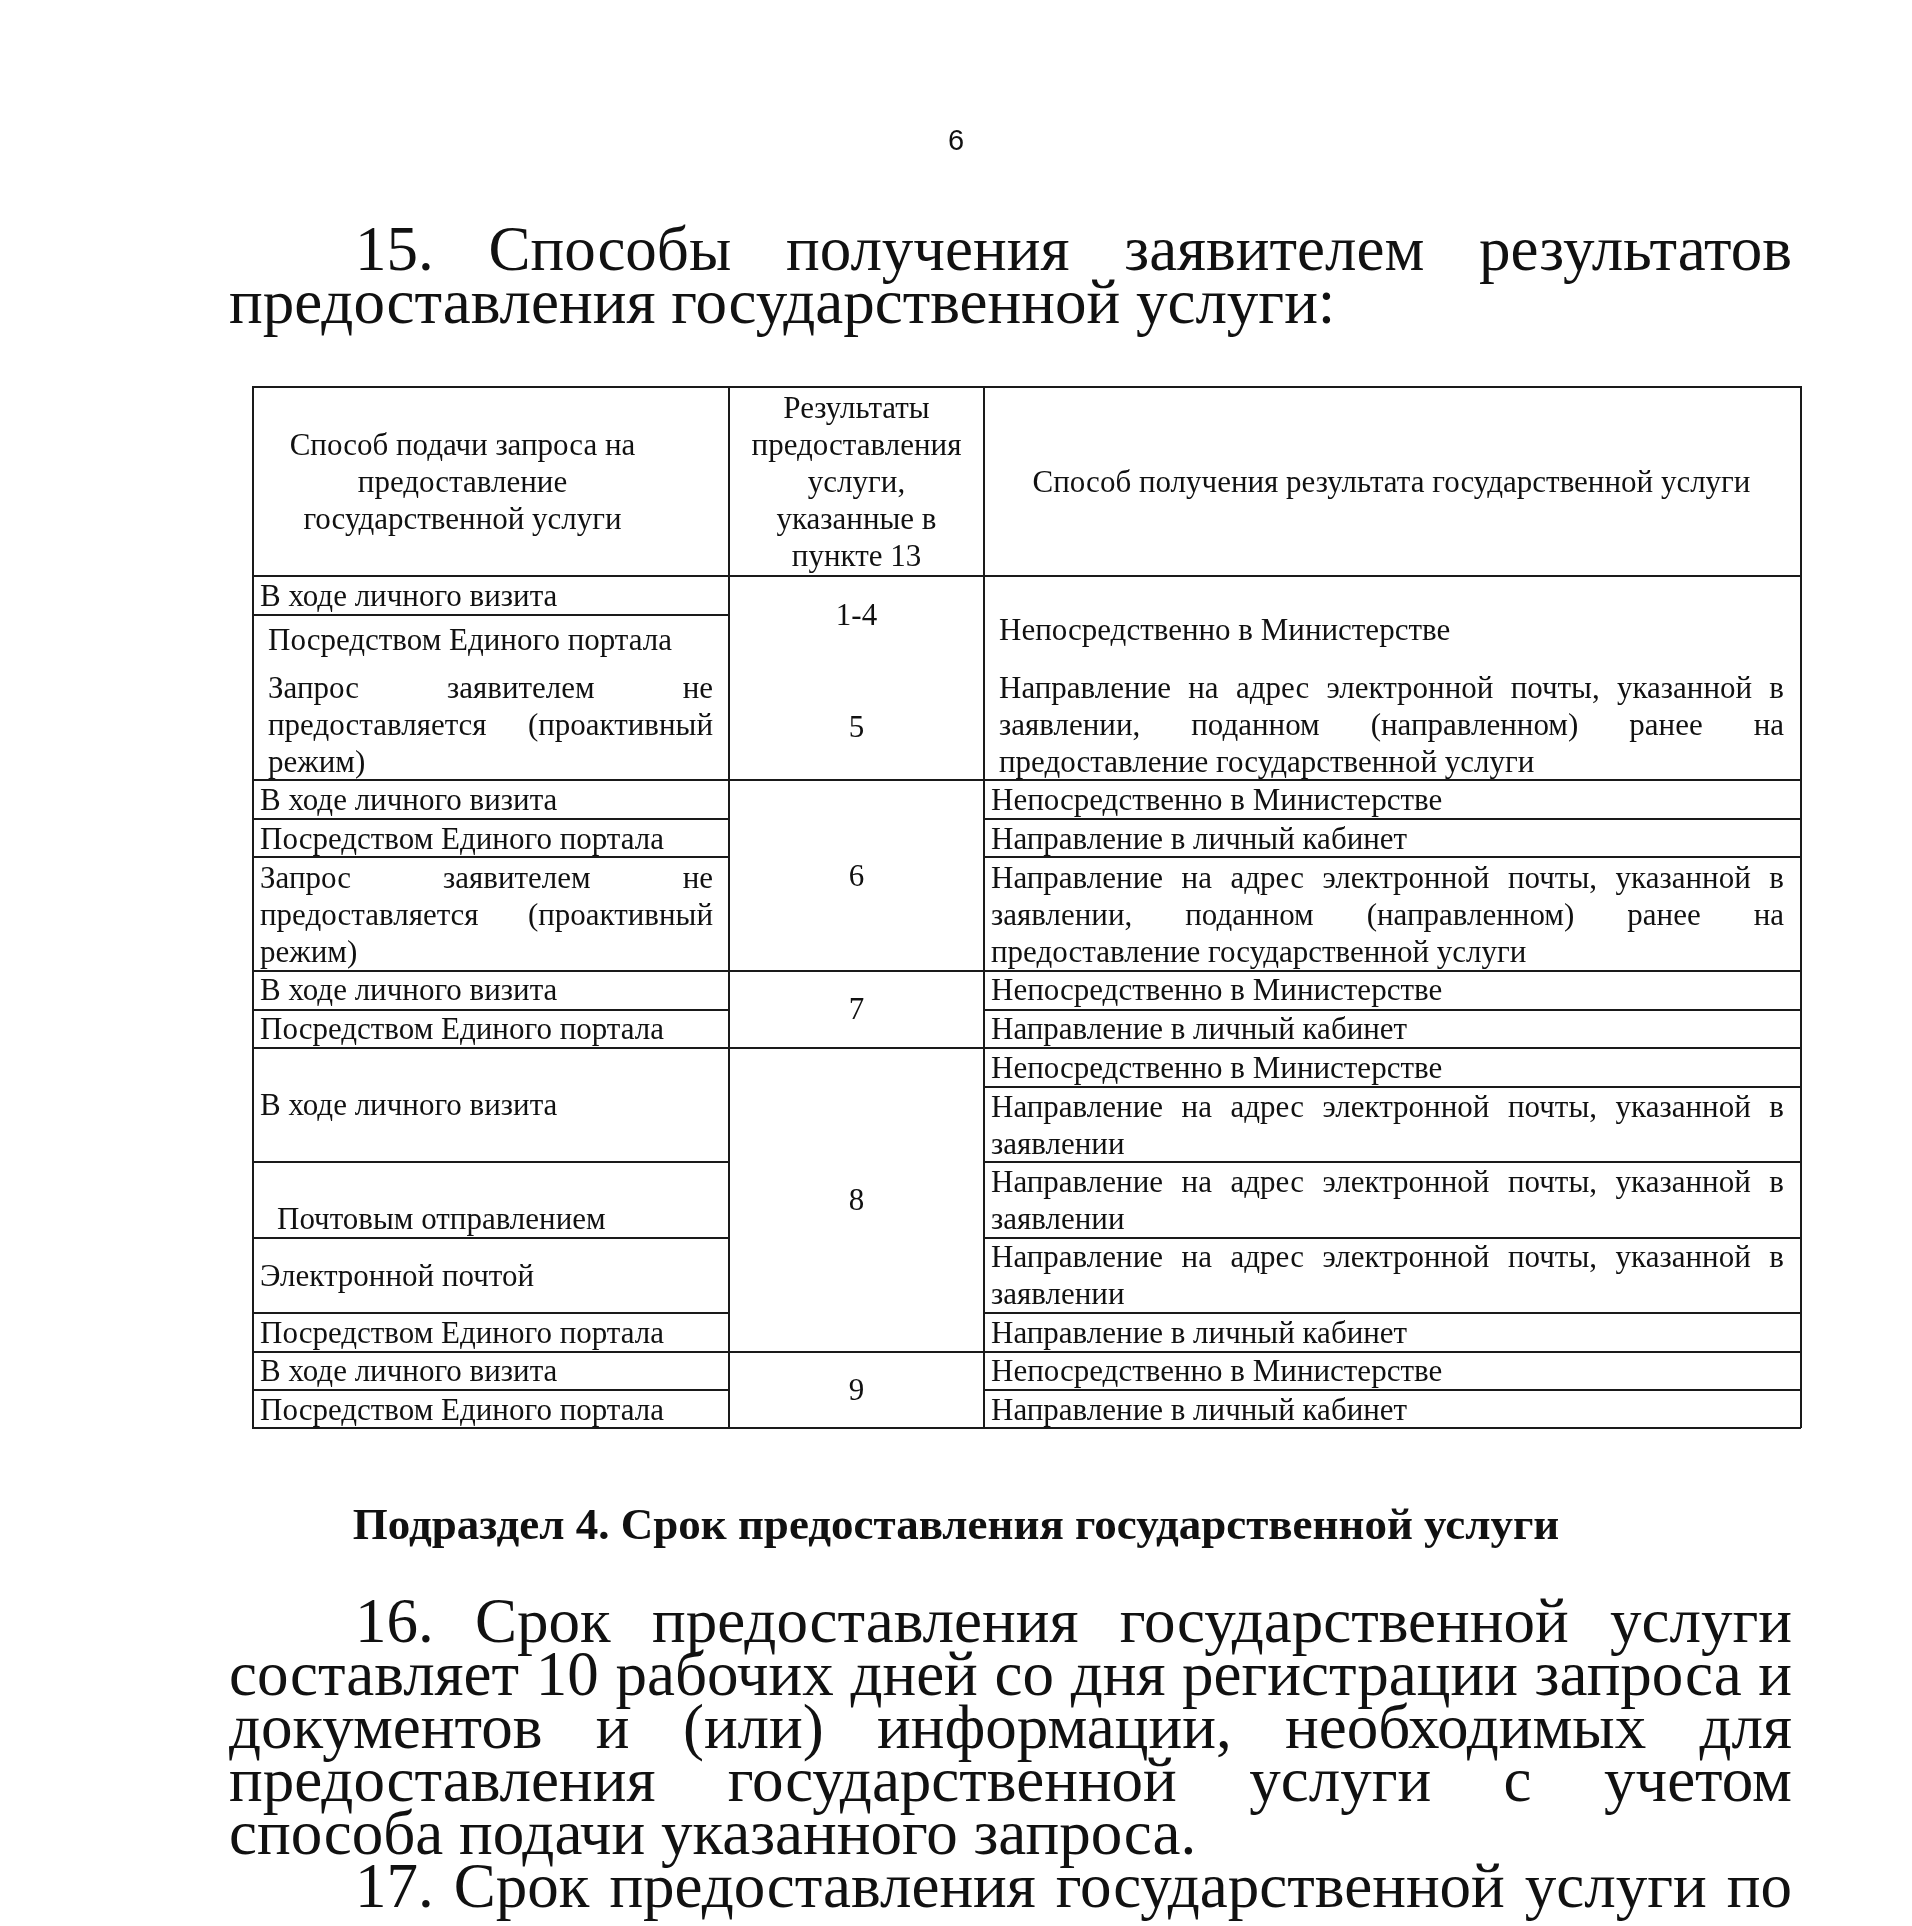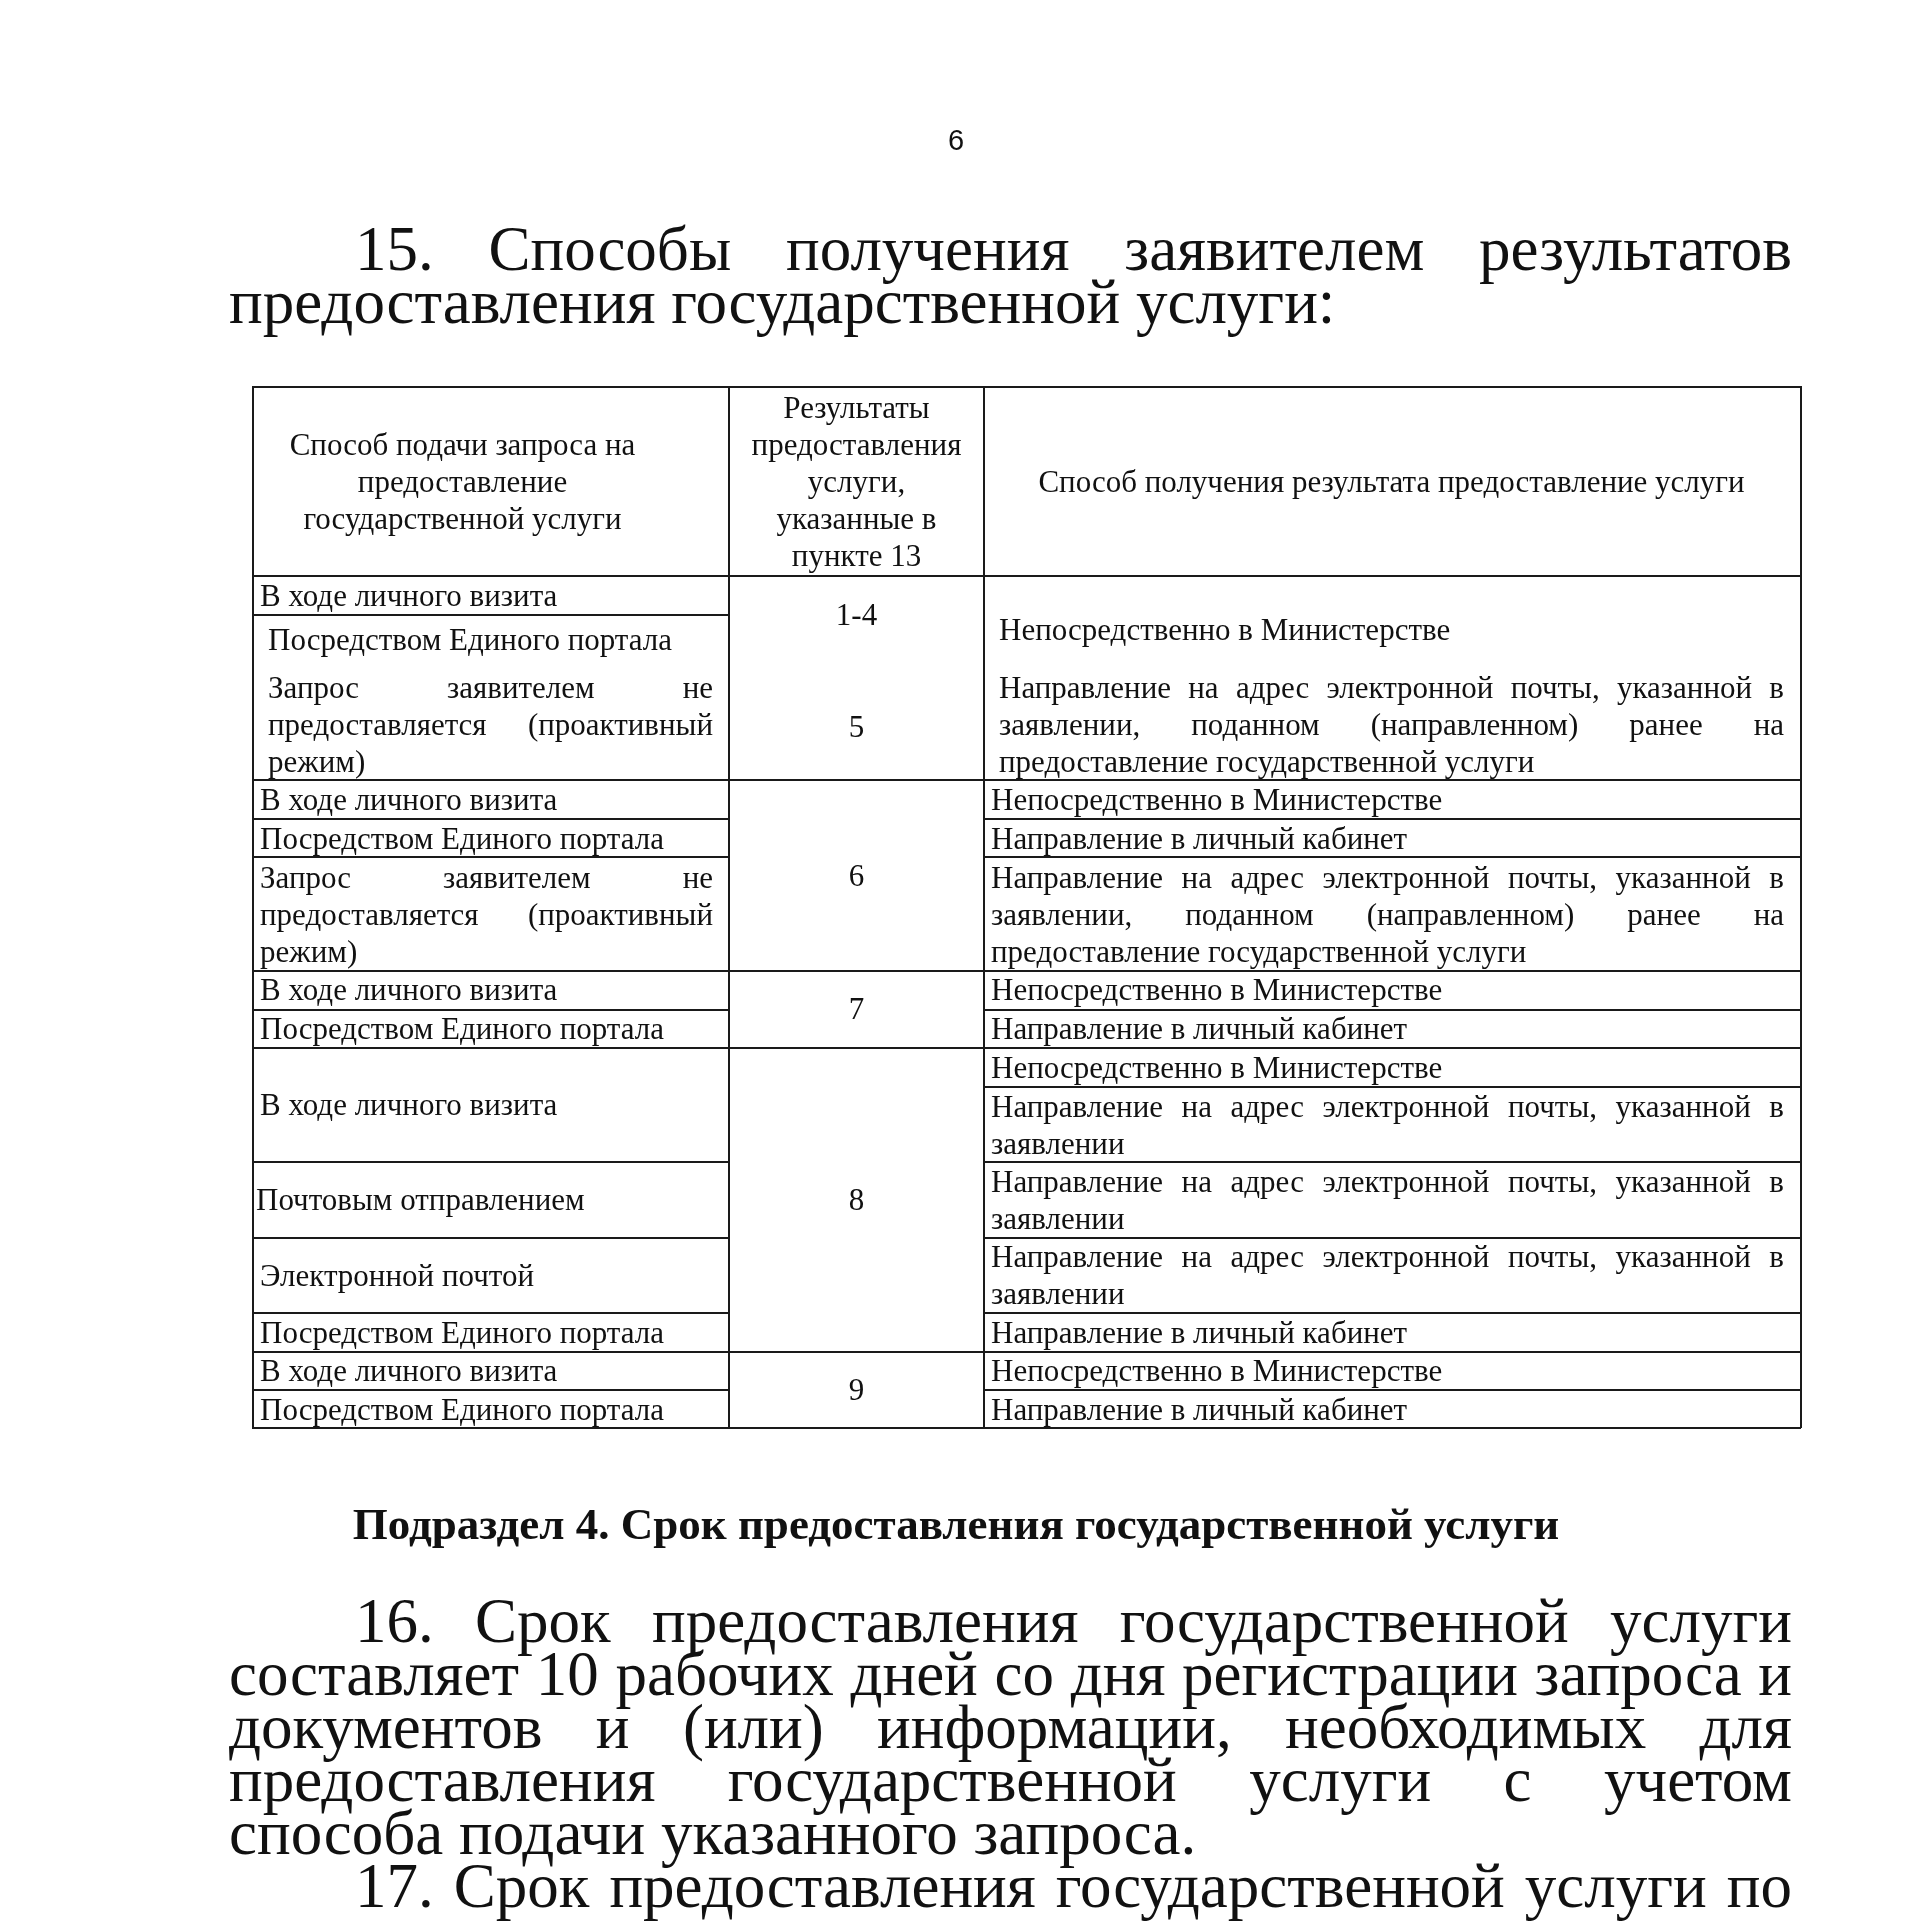--- a/index.html
+++ b/index.html
@@ -39,21 +39,21 @@
 
 <div class="abs tbl">
 
   <div class="cell center" style="left:252px;top:386px;width:421px;height:190px;padding:0 27px;">
       <div class="txt">Способ подачи запроса на предоставление государственной услуги</div>
     </div>
   <div class="cell center" style="left:729px;top:386px;width:255px;height:190px;padding:0 11.6px;">
       <div class="txt">Результаты предоставления услуги, указанные в пункте 13</div>
     </div>
   <div class="cell center" style="left:983px;top:386px;width:817px;height:190px;">
-      <div class="txt">Способ получения результата предоставление услуги</div>
+      <div class="txt">Способ получения результата государственной услуги</div>
     </div>
 
   <div class="cell vcenter" style="left:252px;top:576px;width:477px;height:39px;">
       <div class="txt">В ходе личного визита</div>
     </div>
   <div class="cell top" style="left:252px;top:621px;width:477px;height:39px;">
       <div class="txt">Посредством Единого портала</div>
     </div>
   <div class="cell top" style="left:252px;top:669px;width:477px;height:112px;">
       <div class="txt">Запрос заявителем не предоставляется (проактивный режим)</div>
@@ -105,21 +105,21 @@
   <div class="cell vcenter" style="left:983px;top:970px;width:817px;height:39px;">
       <div class="txt">Непосредственно в Министерстве</div>
     </div>
   <div class="cell vcenter" style="left:983px;top:1009px;width:817px;height:38px;">
       <div class="txt">Направление в личный кабинет</div>
     </div>
 
   <div class="cell vcenter" style="left:252px;top:1047px;width:477px;height:115px;">
       <div class="txt">В ходе личного визита</div>
     </div>
-  <div class="cell vcenter" style="left:248px;top:1162px;width:477px;height:75px;">
+  <div class="cell vcenter" style="left:269px;top:1162px;width:477px;height:75px;justify-content:flex-end;">
       <div class="txt">Почтовым отправлением</div>
     </div>
   <div class="cell vcenter" style="left:252px;top:1237px;width:477px;height:76px;">
       <div class="txt">Электронной почтой</div>
     </div>
   <div class="cell vcenter" style="left:252px;top:1313px;width:477px;height:38px;">
       <div class="txt">Посредством Единого портала</div>
     </div>
   <div class="cell center" style="left:729px;top:1047px;width:255px;height:304px;">
       <div class="txt">8</div>

